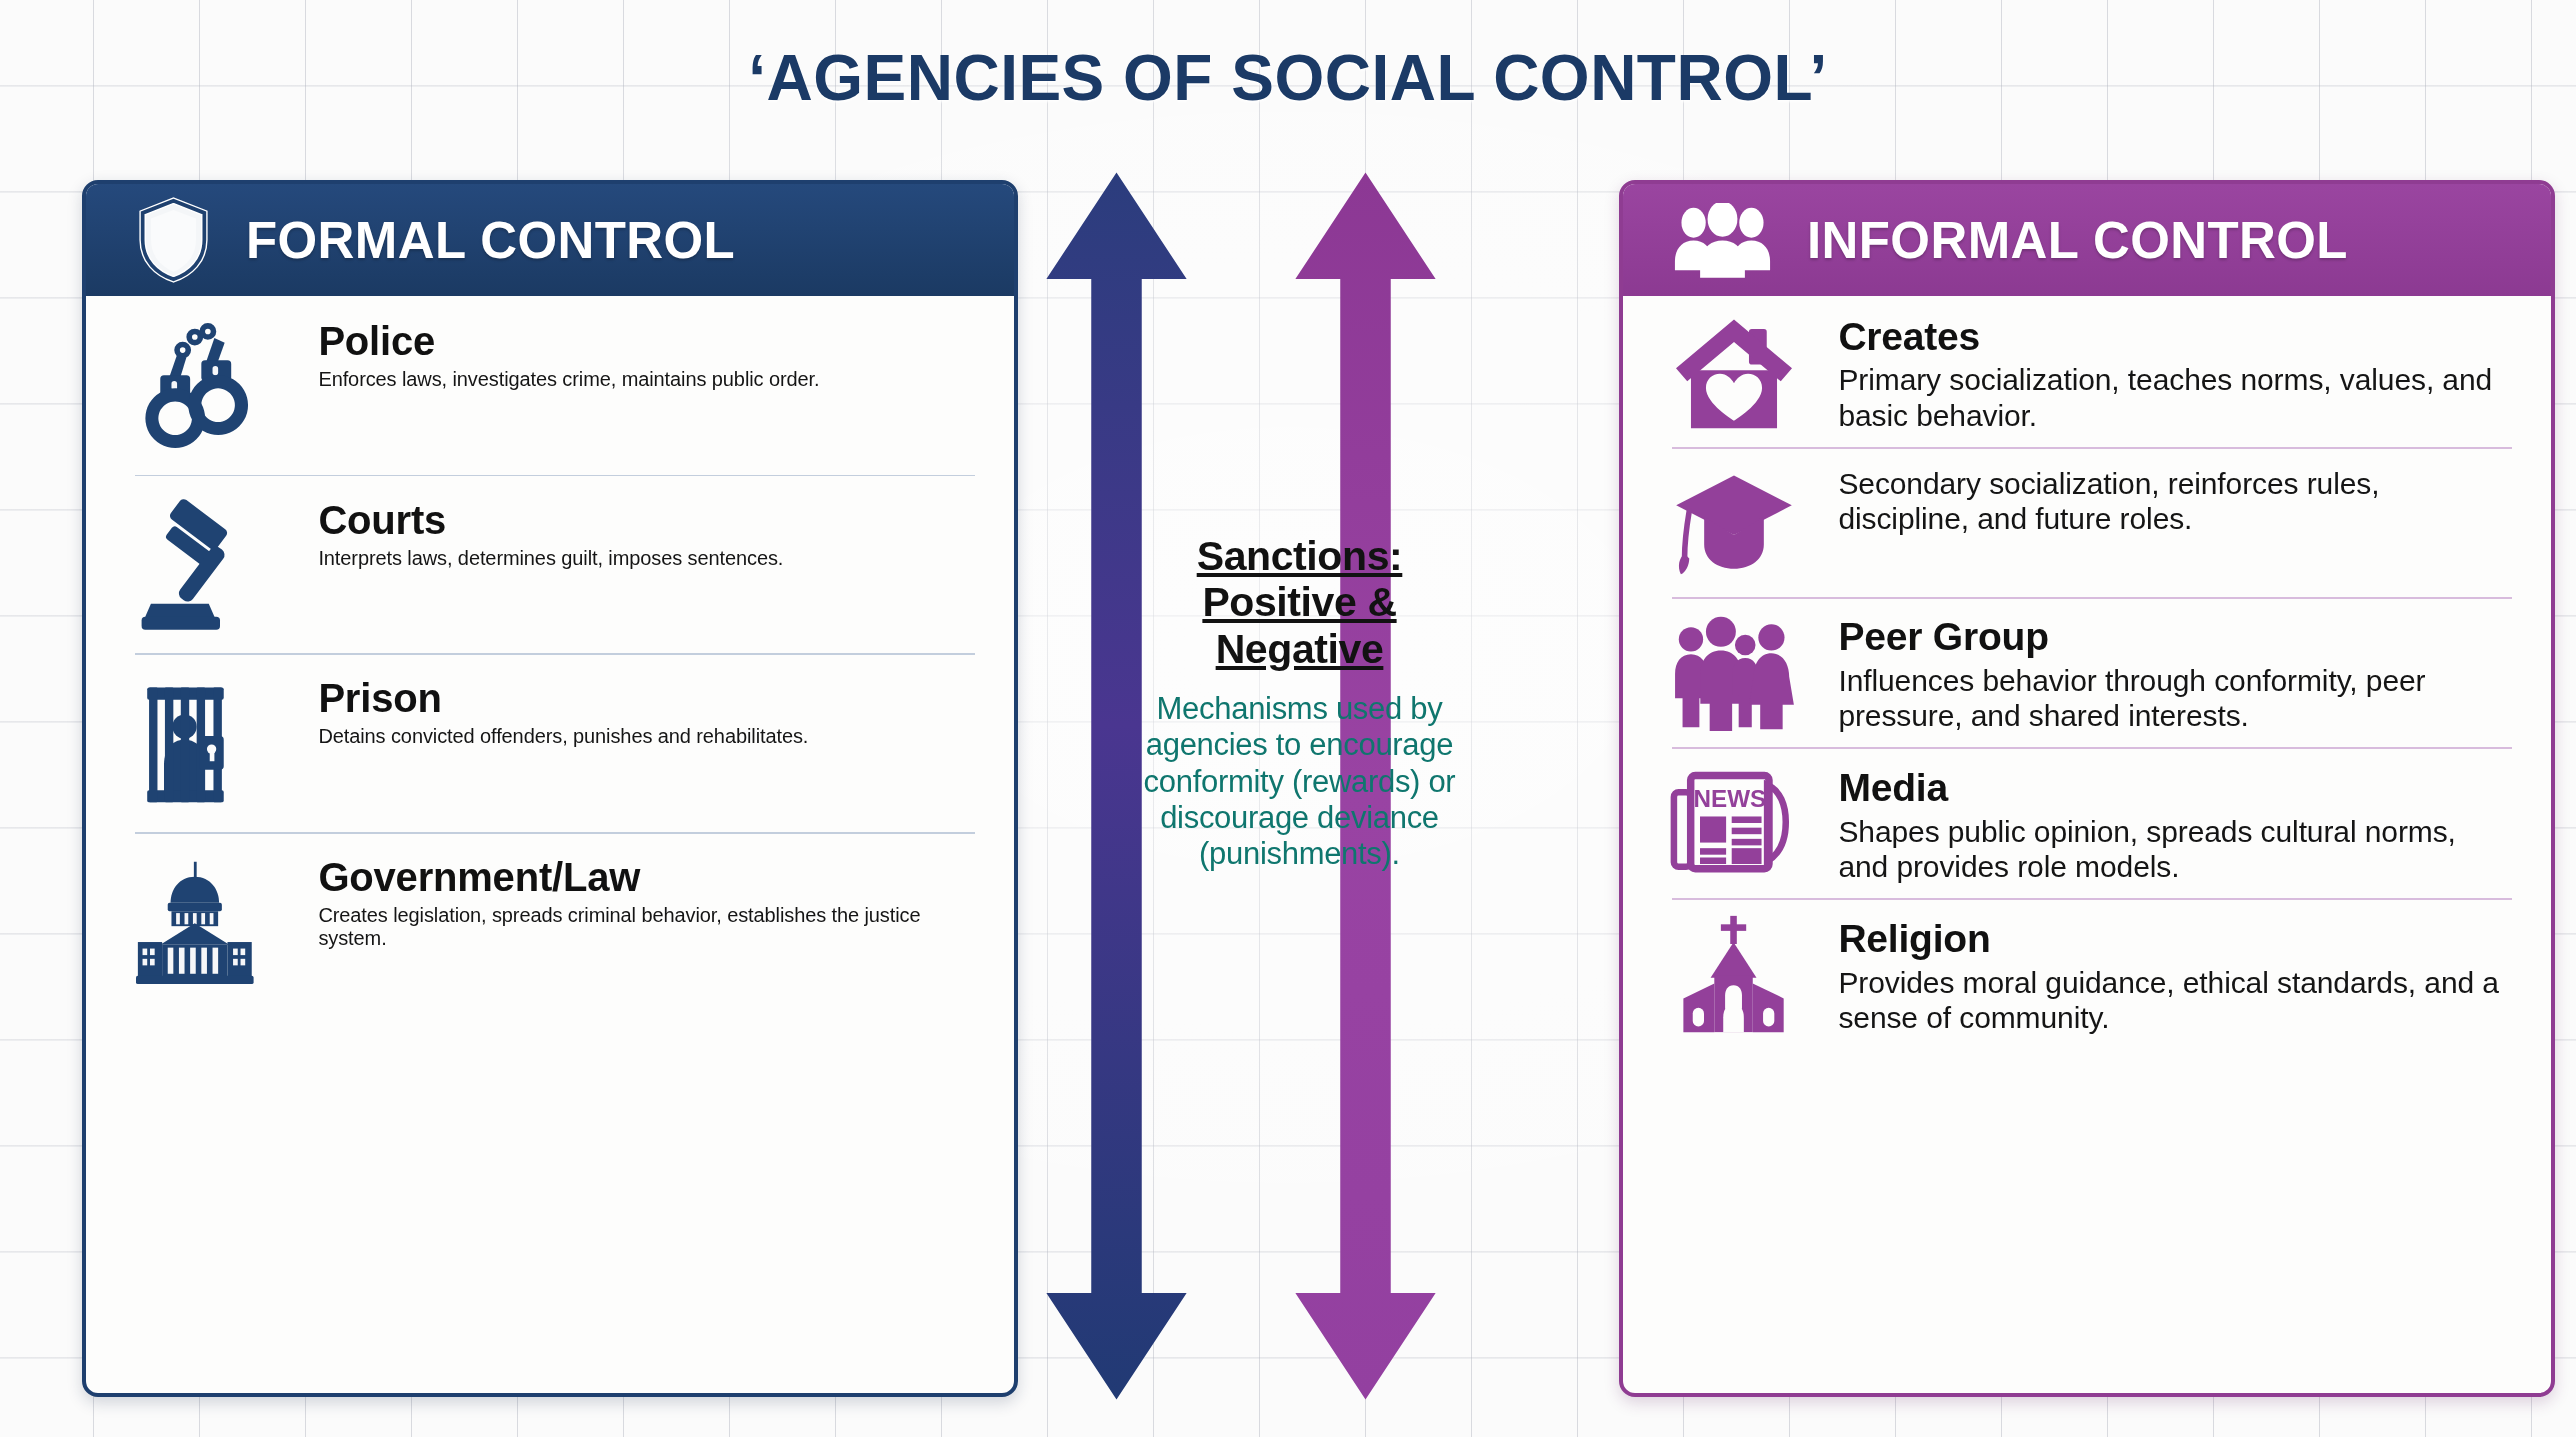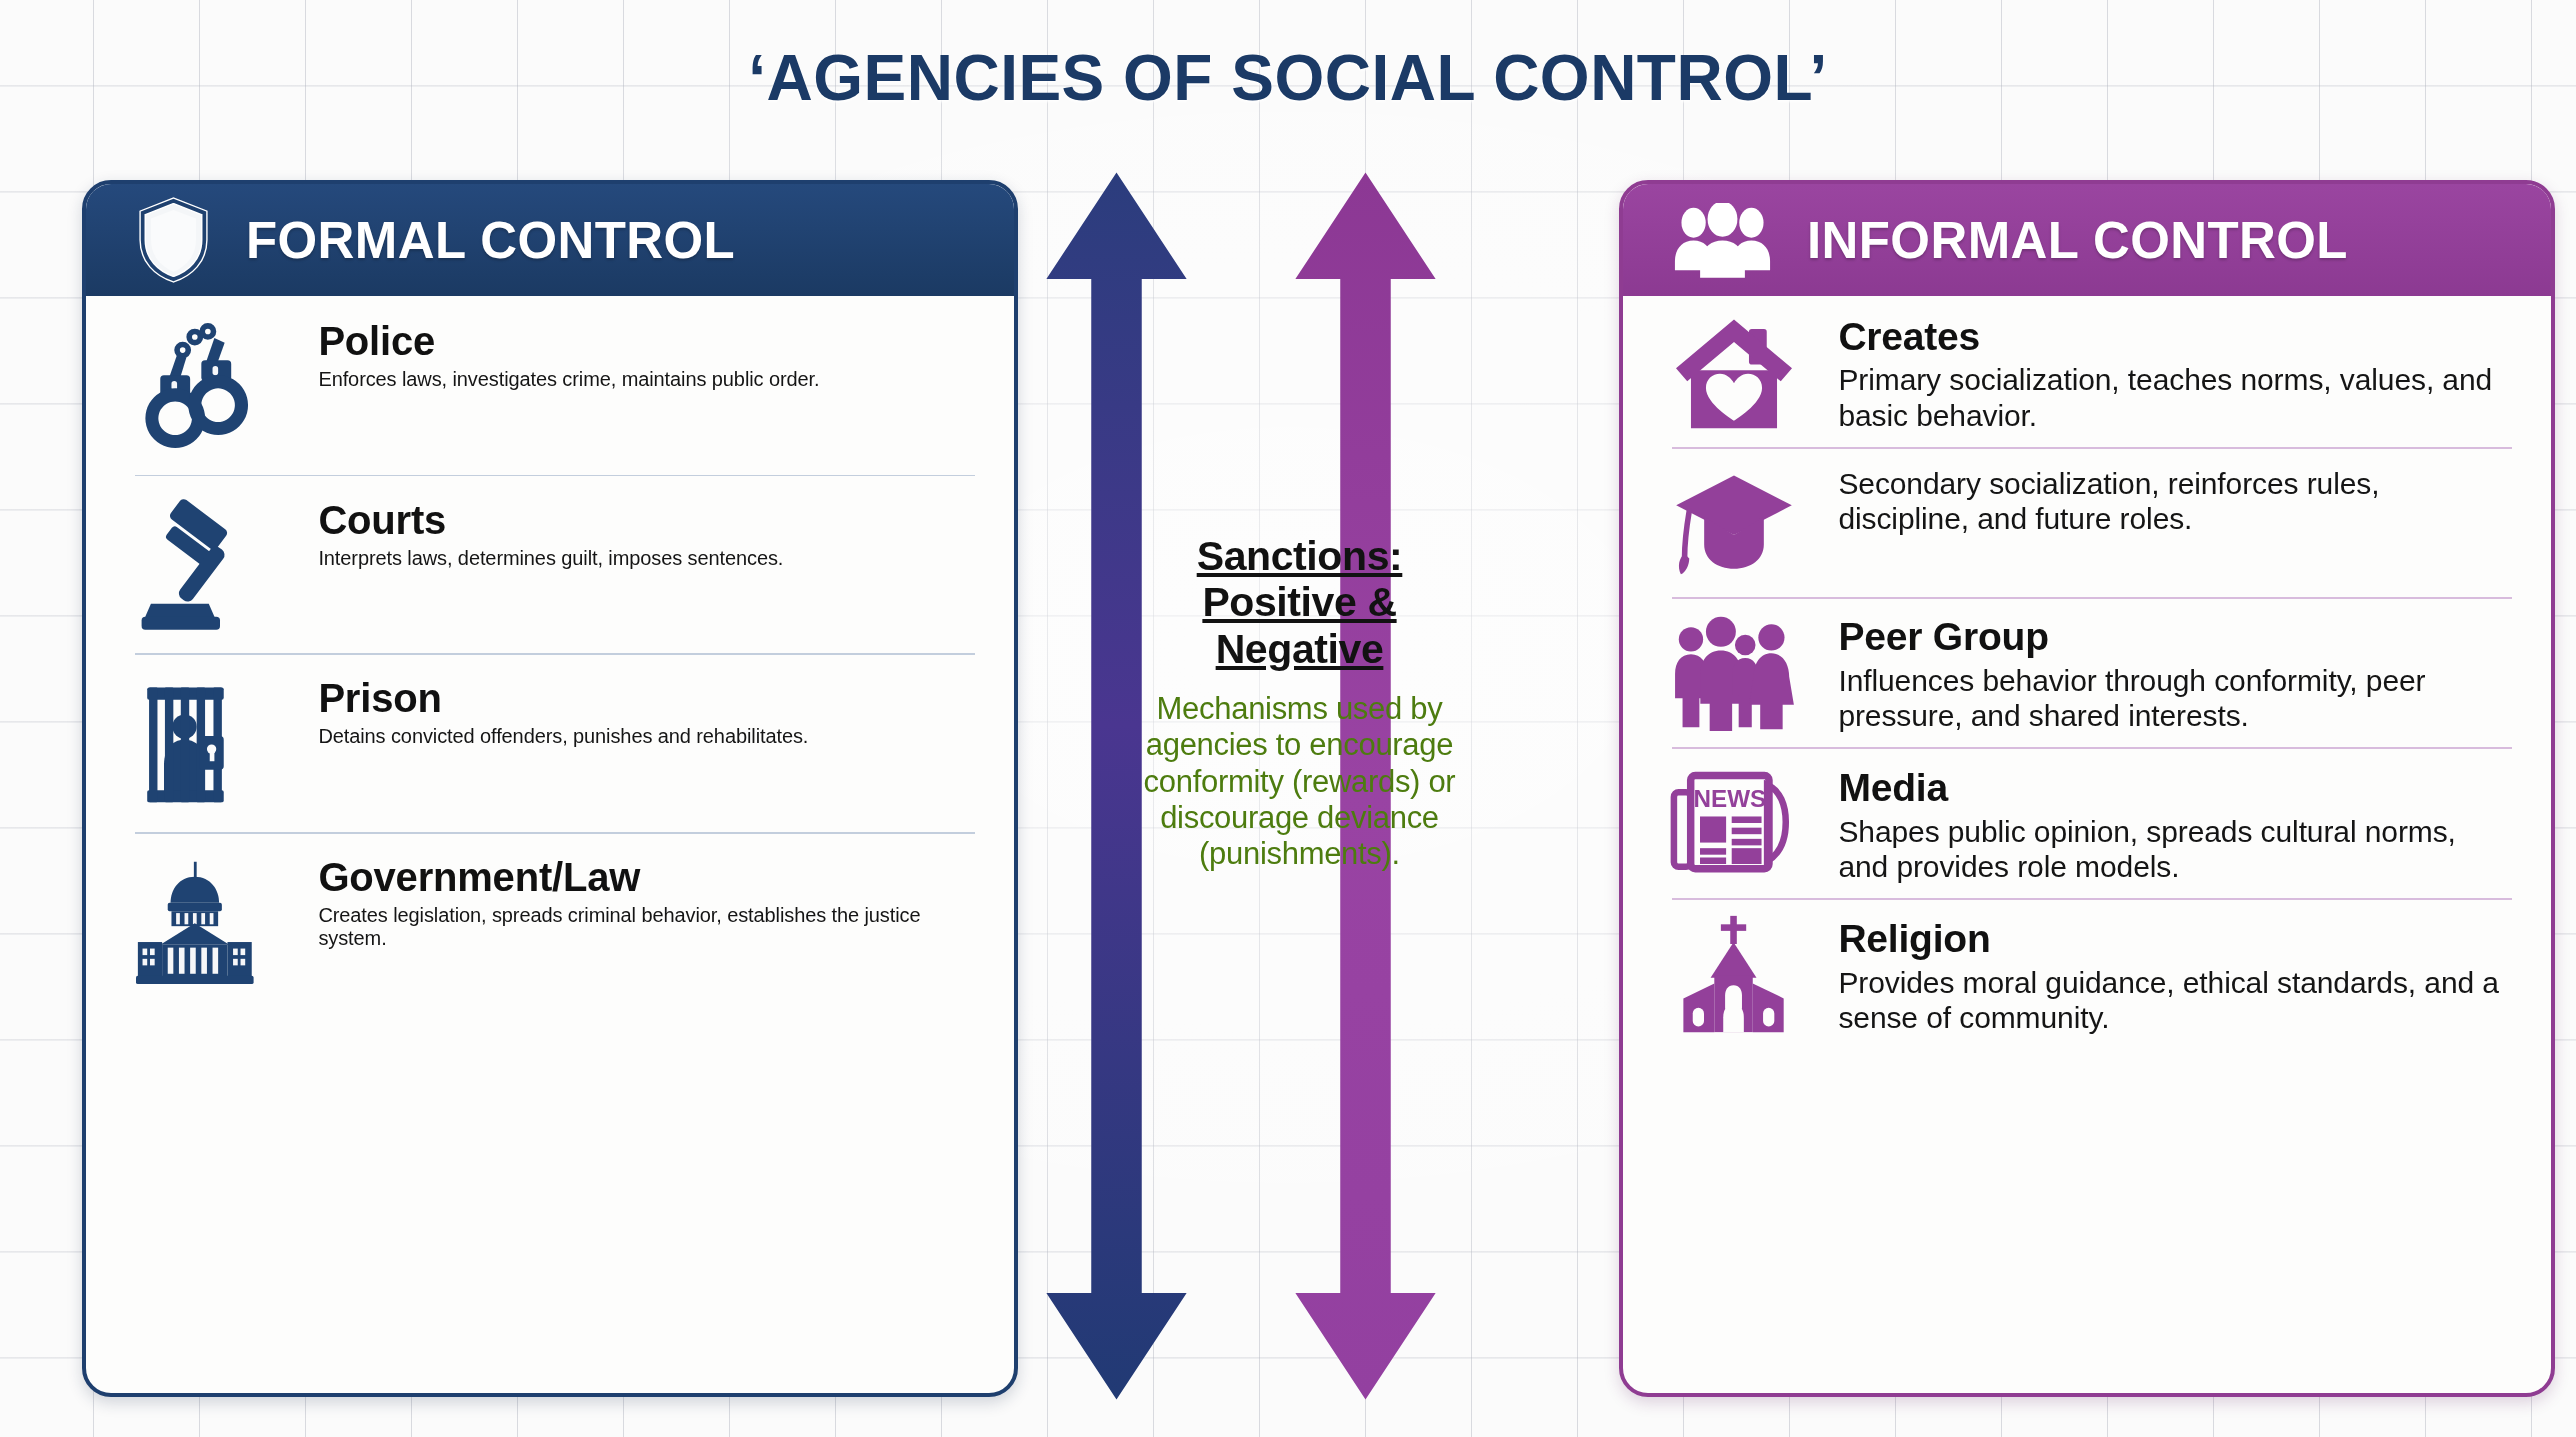--- a/index.html
+++ b/index.html
@@ -45,21 +45,21 @@
     z-index: 5;
   }
 
   
   .panel {
     position: absolute;
     top: 180px;
     width: 936px;
     height: 1217px;
     background: #fdfdfc;
-    border-radius: 29px;
+    border-radius: 16px;
     overflow: hidden;
     z-index: 4;
   }
   .panel-formal {
     left: 82px;
     border: 4.7px solid #1e3f6e;
     box-shadow: 0 5.6px 15px rgba(20,40,70,0.18);
   }
   .panel-informal {
     left: 1590px;
@@ -169,21 +169,21 @@
     font-weight: 800;
     color: #121212;
     line-height: 1.13;
     letter-spacing: -0.4px;
     text-decoration: underline;
   }
   .center-body {
     margin-top: 19px;
     font-size: 31px;
     font-weight: 400;
-    color: #4d7c0f;
+    color: #0f766e;
     line-height: 1.17;
     letter-spacing: -0.3px;
   }
 </style>
 </head>
 <body>
 
 <div class="page-title">‘AGENCIES OF SOCIAL CONTROL’</div>
 
 <section class="panel panel-formal">

